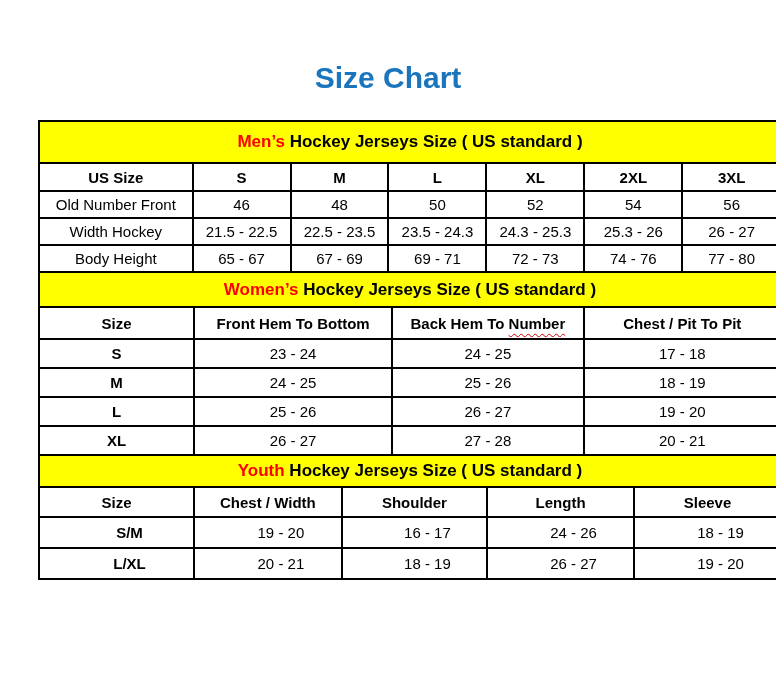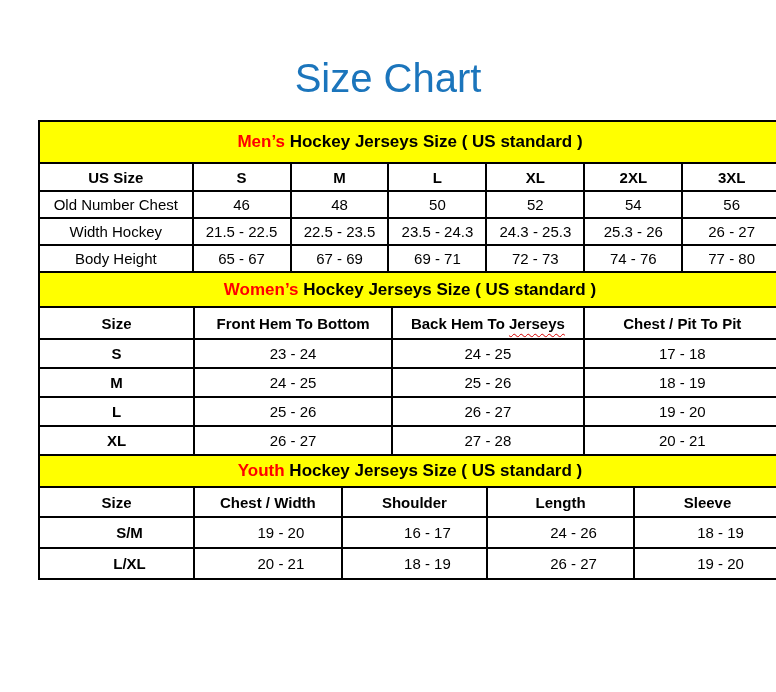--- a/index.html
+++ b/index.html
@@ -10,23 +10,23 @@
   }
   body {
     width: 776px;
     height: 692px;
     overflow: hidden;
     position: relative;
   }
   .page-title {
     margin: 60px 0 0 0;
     text-align: center;
-    font-size: 40px;
+    font-size: 30px;
     line-height: 36px;
-    font-weight: normal;
+    font-weight: bold;
     color: var(--title-blue, #1B75BC);
     letter-spacing: 0px;
   }
   .tables-wrap {
     position: absolute;
     left: 38px;
     top: 120px;
     width: 744px;
   }
   table.size-table {
@@ -108,21 +108,21 @@
           <th><span>S</span></th>
           <th><span>M</span></th>
           <th><span>L</span></th>
           <th><span>XL</span></th>
           <th><span>2XL</span></th>
           <th><span>3XL</span></th>
         </tr>
       </thead>
       <tbody>
         <tr>
-          <td class="row-label">Old Number Chest</td>
+          <td class="row-label">Old Number Front</td>
           <td class="value-cell">46</td>
           <td class="value-cell">48</td>
           <td class="value-cell">50</td>
           <td class="value-cell">52</td>
           <td class="value-cell">54</td>
           <td class="value-cell">56</td>
         </tr>
         <tr>
           <td class="row-label">Width Hockey</td>
           <td class="value-cell">21.5 - 22.5</td>
@@ -150,21 +150,21 @@
         <col style="width: 25.8%;">
         <col style="width: 26.6%;">
       </colgroup>
       <thead>
         <tr class="section-row">
           <td colspan="4"><span class="hl">Women’s</span><span> Hockey Jerseys Size ( US standard )</span></td>
         </tr>
         <tr class="col-head">
           <th><span>Size</span></th>
           <th><span>Front Hem To Bottom</span></th>
-          <th><span>Back Hem To </span><span class="squiggle">Jerseys</span></th>
+          <th><span>Back Hem To </span><span class="squiggle">Number</span></th>
           <th><span>Chest / Pit To Pit</span></th>
         </tr>
       </thead>
       <tbody>
         <tr>
           <td class="row-label">S</td>
           <td class="value-cell">23 - 24</td>
           <td class="value-cell">24 - 25</td>
           <td class="value-cell">17 - 18</td>
         </tr>

